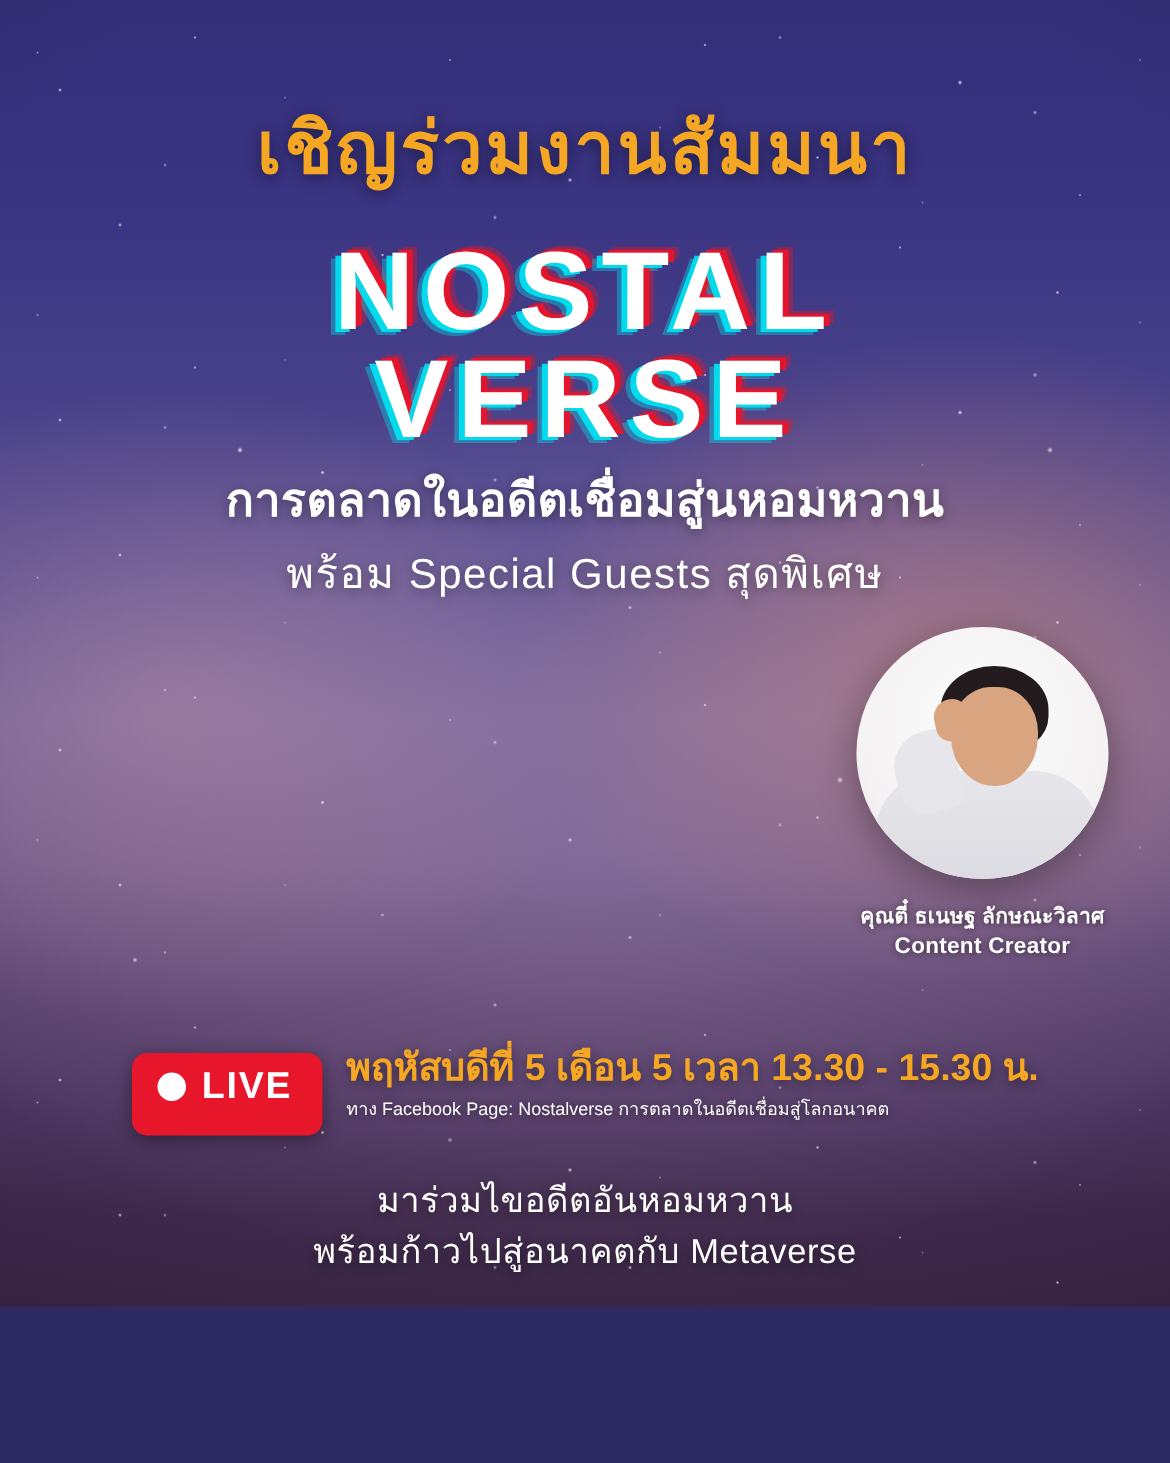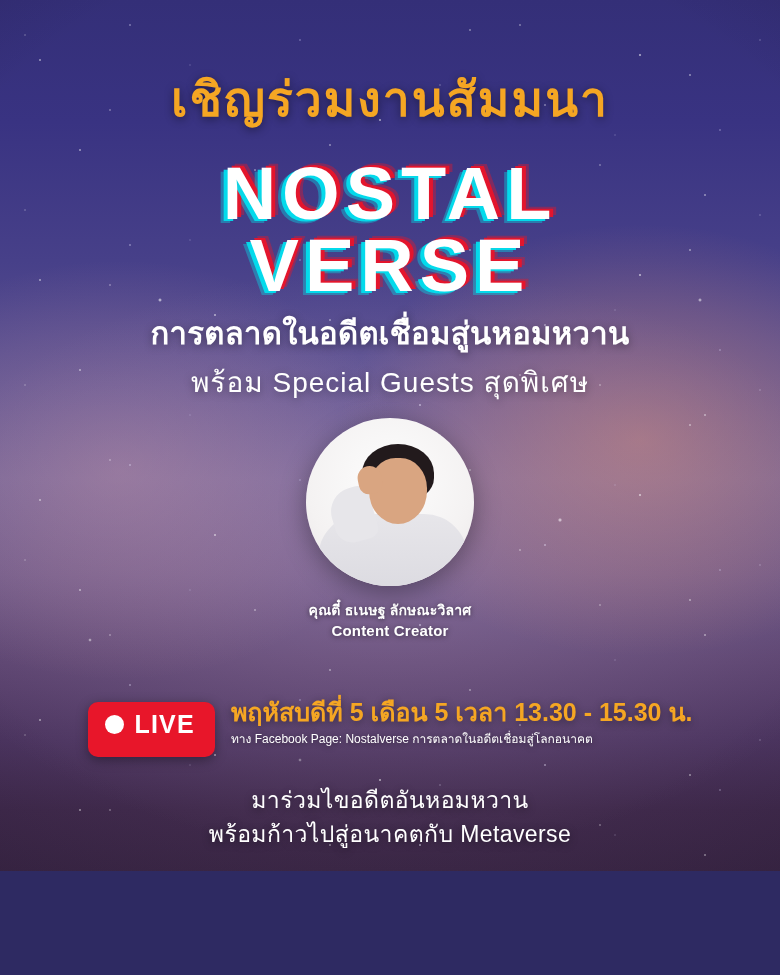--- a/index.html
+++ b/index.html
@@ -100,21 +100,21 @@
     text-shadow:0 2px 8px rgba(0,0,0,.38);
   }
   .guests{
     position:absolute;top:360px;left:0;right:0;
     font-size:28px;font-weight:normal;color:#ffffff;letter-spacing:1px;
     text-shadow:0 2px 8px rgba(0,0,0,.35);
   }
 
   
   .speakers{position:absolute;top:418px;left:0;right:0;
-    display:flex;justify-content:center;gap:76px;}
+    display:flex;justify-content:flex-end;gap:76px;}
   .speaker{width:250px;}
   .avatar{
     width:168px;height:168px;border-radius:50%;margin:0 auto;
     position:relative;overflow:hidden;
     box-shadow:0 6px 26px rgba(0,0,0,.35);
   }
   .avatar.a1{background:radial-gradient(circle at 50% 38%,#fdfdfd 0%,#f4f2f2 62%,#e8e4e6 100%);}
   .avatar.a2{background:radial-gradient(circle at 50% 38%,#eceaea 0%,#e2dfe0 60%,#d7d3d4 100%);}
   
   .fig-hair{position:absolute;border-radius:50% 50% 42% 42%;background:#20181a;}

